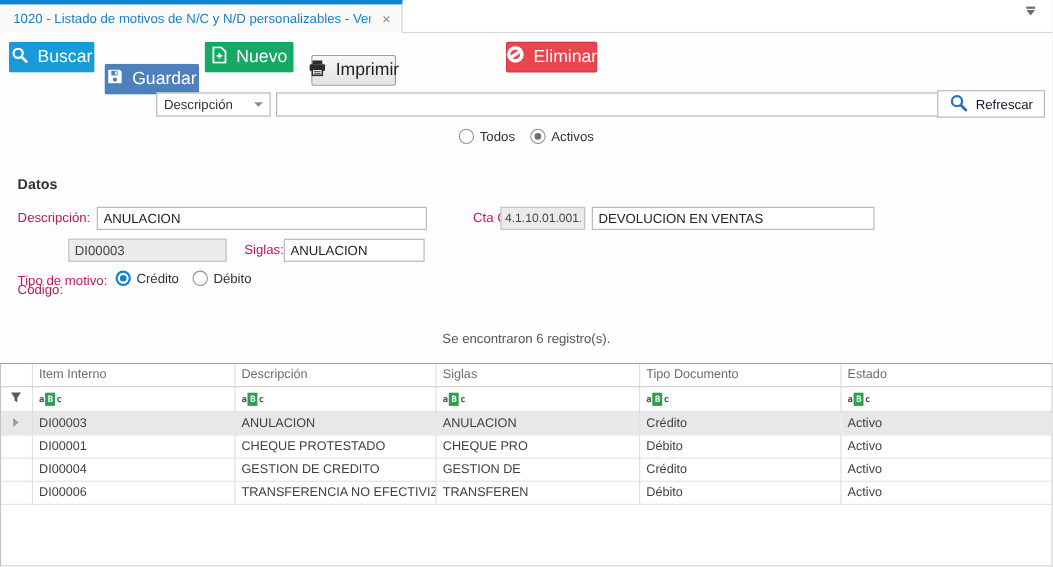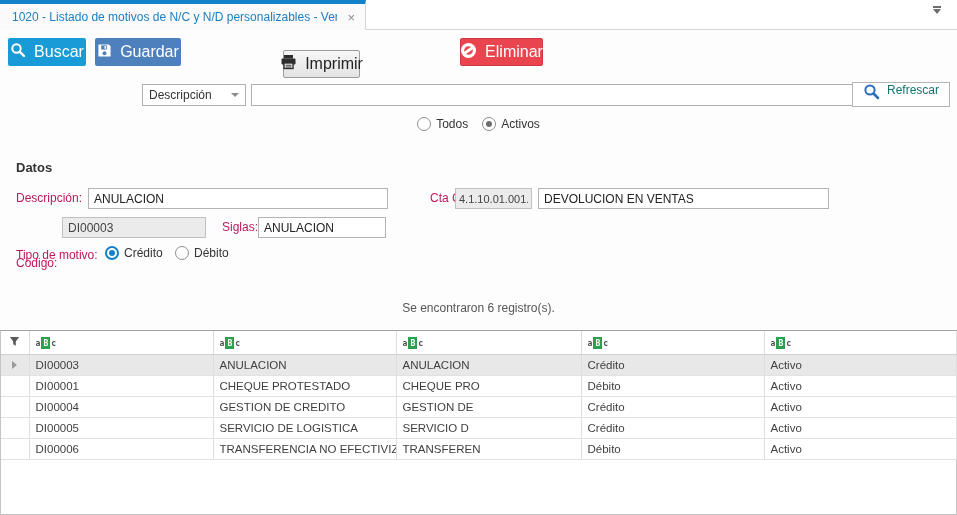--- a/index.html
+++ b/index.html
@@ -22,38 +22,38 @@
     border-left:4px solid transparent; border-right:4px solid transparent;
     border-top:5px solid #6d6d6d; cursor:pointer; }
   .tab-overflow::before { content:""; position:absolute; left:-4px; top:-8px; width:8px; height:2px; background:#6d6d6d; }
 
   
   .btn { position:absolute; top:38px; height:28px; display:flex; align-items:center;
     justify-content:center; gap:8px; border-radius:2px; cursor:pointer;
     font-size:16px; border:1px solid transparent; }
   .btn svg { flex:none; }
   .btn-buscar   { left:8px;   width:78px; background:#199bd7; color:#fff; }
-  .btn-guardar  { left:95px;  width:86px; background:#4d80bc; color:#fff; }
+  .btn-guardar  { left:95px;  width:86px; background:#4d80bc; color:#fff;margin-top:20px; }
   .btn-nuevo    { left:186px; width:81px; background:#16a965; color:#fff; }
   .btn-imprimir { left:283px; width:77px; background:linear-gradient(#f7f7f7,#e3e3e3); color:#222; border-color:#9d9d9d;margin-top:12px; }
   .btn-descargar{ left:369px; width:86px; background:linear-gradient(#f7f7f7,#e3e3e3); color:#222; border-color:#9d9d9d; }
   .btn-eliminar { left:460px; width:83px; background:#ea454e; color:#fff; border-color:#cf3a42; }
 
   
   .field-combo { position:absolute; left:142px; top:84px; width:104px; height:22px;
     border:1px solid #b0b0b0; background:#fff; display:flex; align-items:center;
     padding:0 6px; cursor:pointer; }
   .field-combo .arrow { margin-left:auto; width:0; height:0;
     border-left:4px solid transparent; border-right:4px solid transparent;
     border-top:4px solid #8b8b8b; }
   .search-input { position:absolute; left:251px; top:84px; width:604px; height:22px;
     border:1px solid #b0b0b0; background:#fff; padding:0 5px; font:12px "Liberation Sans",sans-serif; color:#222; }
   .btn-refrescar { position:absolute; left:852px; top:82px; width:98px; height:25px;
-    border:1px solid #b5b5b5; background:#fff; display:flex; 
-    justify-content:center; gap:7px; cursor:pointer; color:#0f766e; font-size:12px; }
+    border:1px solid #b5b5b5; background:#fff; display:flex; align-items:center;
+    justify-content:center; gap:7px; cursor:pointer; color:#0f172a; font-size:12px; }
 
   
   .scope-row { position:absolute; left:0; top:117px; width:957px; display:flex;
     justify-content:center; gap:14px; align-items:center; }
   .radio-item { display:flex; align-items:center; gap:5px; cursor:pointer; color:#333; }
   .radio { width:14px; height:14px; border-radius:50%; border:1px solid #8f8f8f;
     background:#fff; position:relative; flex:none; }
   .radio.checked-gray::after { content:""; position:absolute; left:3px; top:3px;
     width:6px; height:6px; border-radius:50%; background:#6e6e6e; }
   .radio.checked-blue { border:2px solid #1482c8; }
@@ -124,20 +124,30 @@
       <svg width="15" height="15" viewBox="0 0 16 16">
           <path d="M1.5 1.5h11l2 2v11h-13z" fill="#fff"></path>
           <rect x="4.5" y="2.5" width="6" height="4.5" fill="#4d80bc"></rect>
           <rect x="8" y="3.2" width="1.6" height="3" fill="#fff"></rect>
           <circle cx="8" cy="11" r="2.1" fill="#4d80bc"></circle>
         </svg>
     </span>
     <span>Guardar</span>
   </div>
 
+  <div class="btn btn-nuevo">
+    <span>
+      <svg width="15" height="16" viewBox="0 0 14 16">
+          <path d="M1.5 1h7l4 4v10h-11z" fill="none" stroke="#fff" stroke-width="1.6"></path>
+          <line x1="7" y1="6.2" x2="7" y2="11.2" stroke="#fff" stroke-width="1.6"></line>
+          <line x1="4.5" y1="8.7" x2="9.5" y2="8.7" stroke="#fff" stroke-width="1.6"></line>
+        </svg>
+    </span>
+    <span>Nuevo</span>
+  </div>
 
   <div class="btn btn-imprimir">
     <span>
       <svg width="17" height="16" viewBox="0 0 17 16">
           <rect x="4" y="1" width="9" height="3.5" fill="#2d2d2d"></rect>
           <rect x="1.5" y="4.5" width="14" height="6" rx="1" fill="#2d2d2d"></rect>
           <rect x="4" y="9" width="9" height="5.5" fill="#fff" stroke="#2d2d2d" stroke-width="1.4"></rect>
           <line x1="5.5" y1="11.2" x2="11.5" y2="11.2" stroke="#2d2d2d" stroke-width="1"></line>
           <line x1="5.5" y1="13" x2="11.5" y2="13" stroke="#2d2d2d" stroke-width="1"></line>
         </svg>
@@ -183,21 +193,21 @@
     </div>
   </div>
 
   <div class="section-title">Datos</div>
 
   <div class="flabel" style="left:16px; top:191px;">Descripción:</div>
   <input class="finput" style="left: 88px; top: 188px; width: 300px;" type="text" value="ANULACION">
 
   <div class="flabel" style="left:430px; top:191px;">Cta Ctb:</div>
   <input class="finput disabled" style="left: 455px; top: 188px; width: 77px; font-size: 11px; padding: 0px 3px;" type="text" disabled="" value="4.1.10.01.001.000">
-  <input class="finput" style="left: 538px; top: 188px; width: 291px;" type="text" value="DEVOLUCION EN VENTAS">
+  <input class="finput" style="left: 538px; top: 188px; width: 257px;" type="text" value="DEVOLUCION EN VENTAS">
 
   <div class="flabel" style="left:16px; top:220px;margin-top:36px;">Código:</div>
   <input class="finput disabled" style="left: 62px; top: 217px; width: 144px;" type="text" disabled="" value="DI00003">
   <div class="flabel" style="left:222px; top:220px;">Siglas:</div>
   <input class="finput" style="left: 258px; top: 217px; width: 128px;" type="text" value="ANULACION">
 
   <div class="flabel" style="left:16px; top:248px;">Tipo de motivo:</div>
   <div class="radio-item" style="position:absolute; left:105px; top:246px;">
     <span class="radio checked-blue"></span>
     <span>Crédito</span>
@@ -213,20 +223,28 @@
     <table class="gridtbl">
       <colgroup>
         <col class="c-ind">
           <col class="c1">
           <col class="c2">
           <col class="c3">
           <col class="c4">
           <col class="c5">
       </colgroup>
       <tbody>
+          <tr>
+        <th class="ind-cell"></th>
+        <th>Item Interno</th>
+        <th>Descripción</th>
+        <th>Siglas</th>
+        <th>Tipo Documento</th>
+        <th>Estado</th>
+      </tr>
       <tr class="filter-row">
         <td class="ind-cell">
           <svg width="11" height="11" viewBox="0 0 12 12">
                 <path d="M1 1h10L7.4 6v4.5L4.6 9V6z" fill="#5a5a5a"></path>
               </svg>
         </td>
         <td><span class="abc">
                 <span>a</span>
                 <span class="b-box">B</span>
                 <span>c</span>
@@ -272,28 +290,20 @@
       <tr>
         <td class="ind-cell"></td>
         <td>DI00004</td>
         <td>GESTION DE CREDITO</td>
         <td>GESTION DE</td>
         <td>Crédito</td>
         <td>Activo</td>
       </tr>
       <tr>
         <td class="ind-cell"></td>
-        <td>DI00005</td>
-        <td>SERVICIO DE LOGISTICA</td>
-        <td>SERVICIO D</td>
-        <td>Crédito</td>
-        <td>Activo</td>
-      </tr>
-      <tr>
-        <td class="ind-cell"></td>
         <td>DI00006</td>
         <td>TRANSFERENCIA NO EFECTIVIZADA</td>
         <td>TRANSFEREN</td>
         <td>Débito</td>
         <td>Activo</td>
       </tr>
     </tbody>
       </table>
   </div>
 

